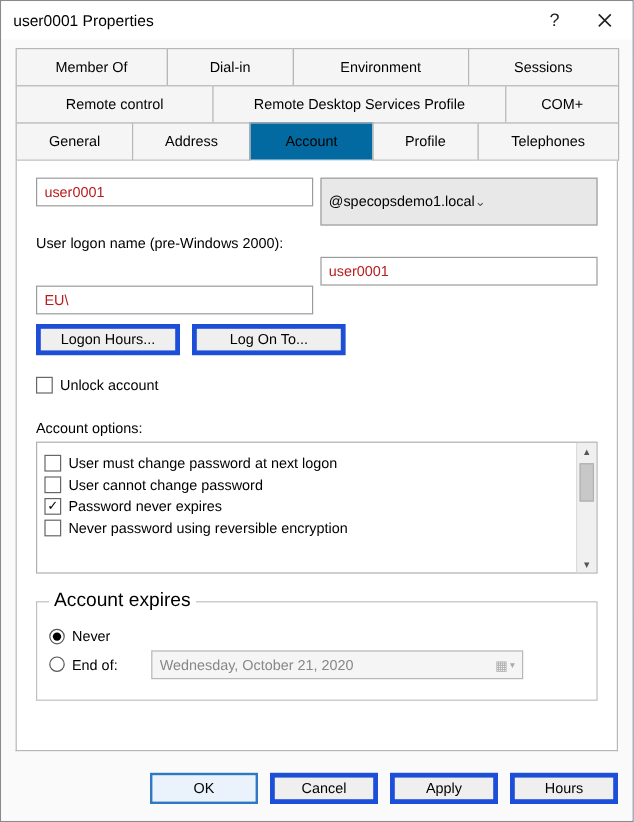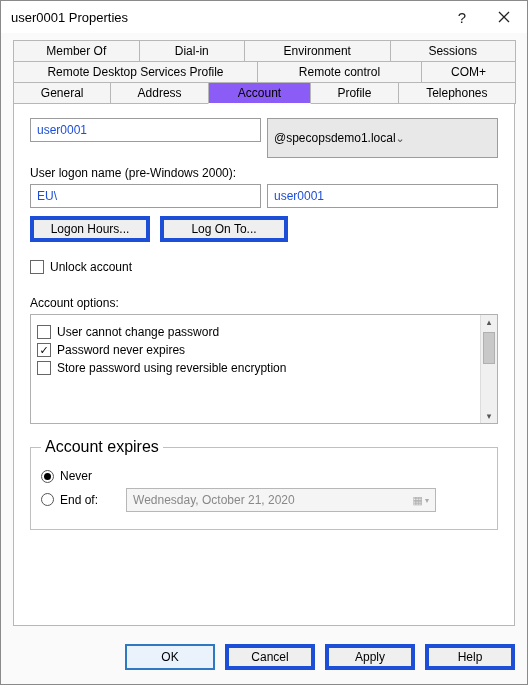--- a/index.html
+++ b/index.html
@@ -58,30 +58,30 @@
   .tabrow {
     display: flex;
   }
   .tab {
     border: 1px solid #b7b7b7;
     background: #f5f5f5;
     padding: 3px 0;
     text-align: center;
     font-size: 12px;
     color: #000;
-    height:22px;
+    height:32px;
     display:flex;
     align-items:center;
     justify-content:center;
     margin-right:-1px;
     margin-top:-1px;
     flex:1 1 auto;
   }
   .tab.active {
-    background: #8b5cf6;
+    background: #0369a1;
     border-bottom: 1px solid #ffffff;
     position: relative;
     z-index: 2;
   }
 
   .panel {
     border: 1px solid #b7b7b7;
     border-top: none;
     background: #ffffff;
     flex: 1;
@@ -91,21 +91,21 @@
 
   .label { margin:4px 0 4px 0; }
 
   .row2 { display:flex; gap:6px; margin-bottom:8px;}
   .txt {
     border:1px solid #9c9c9c;
     background:#fff;
     height:24px;
     padding:2px 6px;
     font-size:12px;
-    color:#1d4ed8;
+    color:#b91c1c;
   }
   .ddl {
     border:1px solid #9c9c9c;
     background:#e8e8e8;
     height:40px;
     padding:2px 6px;
     font-size:12px;
     color:#000;
     display:flex;
     align-items:center;
@@ -233,22 +233,22 @@
   <div class="content">
 
     <div class="tabs">
       <div class="tabrow">
         <div class="tab" style="flex-basis:120px">Member Of</div>
         <div class="tab" style="flex-basis:100px">Dial-in</div>
         <div class="tab" style="flex-basis:140px">Environment</div>
         <div class="tab" style="flex-basis:120px">Sessions</div>
       </div>
       <div class="tabrow">
+        <div class="tab" style="flex-basis:160px">Remote control</div>
         <div class="tab" style="flex-basis:240px">Remote Desktop Services Profile</div>
-        <div class="tab" style="flex-basis:160px">Remote control</div>
         <div class="tab" style="flex-basis:90px">COM+</div>
       </div>
       <div class="tabrow">
         <div class="tab" style="flex-basis:80px">General</div>
         <div class="tab" style="flex-basis:80px">Address</div>
         <div class="tab active" style="flex-basis:85px">Account</div>
         <div class="tab" style="flex-basis:70px">Profile</div>
         <div class="tab" style="flex-basis:100px">Telephones</div>
       </div>
     </div>
@@ -258,47 +258,51 @@
       <div class="row2">
         <input class="txt" style="flex: 1 1 0%;" value="user0001">
         <div class="ddl" style="flex:1">
           <span>@specopsdemo1.local</span>
           <span class="chev">⌄</span>
         </div>
       </div>
 
       <div class="label">User logon name (pre-Windows 2000):</div>
       <div class="row2">
-        <input class="txt" style="flex: 1 1 0%;" value="EU\">
+        <input class="txt" style="flex: 1 1 0%; margin-top: 24px;" value="EU\">
         <input class="txt" style="flex: 1 1 0%;" value="user0001">
       </div>
 
       <div class="btnrow">
         <div class="btn" style="width:120px">Logon Hours...</div>
         <div class="btn" style="width:128px">Log On To...</div>
       </div>
 
       <div class="cb" style="margin-bottom:22px">
         <span class="box"></span>
         <span>Unlock account</span>
       </div>
 
       <div class="label">Account options:</div>
       <div class="optbox">
         <div class="cb">
           <span class="box"></span>
+          <span>User must change password at next logon</span>
+        </div>
+        <div class="cb">
+          <span class="box"></span>
           <span>User cannot change password</span>
         </div>
         <div class="cb">
           <span class="box">✓</span>
           <span>Password never expires</span>
         </div>
         <div class="cb">
           <span class="box"></span>
-          <span>Store password using reversible encryption</span>
+          <span>Never password using reversible encryption</span>
         </div>
         <div class="scrollbar">
           <span class="arrow">▴</span>
           <div class="thumb"></div>
           <span class="arrow">▾</span>
         </div>
       </div>
 
       <fieldset class="group">
         <legend>Account expires</legend>
@@ -318,16 +322,16 @@
         </div>
       </fieldset>
 
     </div>
   </div>
 
   <div class="footer">
     <div class="btn primary">OK</div>
     <div class="btn">Cancel</div>
     <div class="btn">Apply</div>
-    <div class="btn">Help</div>
+    <div class="btn">Hours</div>
   </div>
 
 </div>
 
 </body></html>

